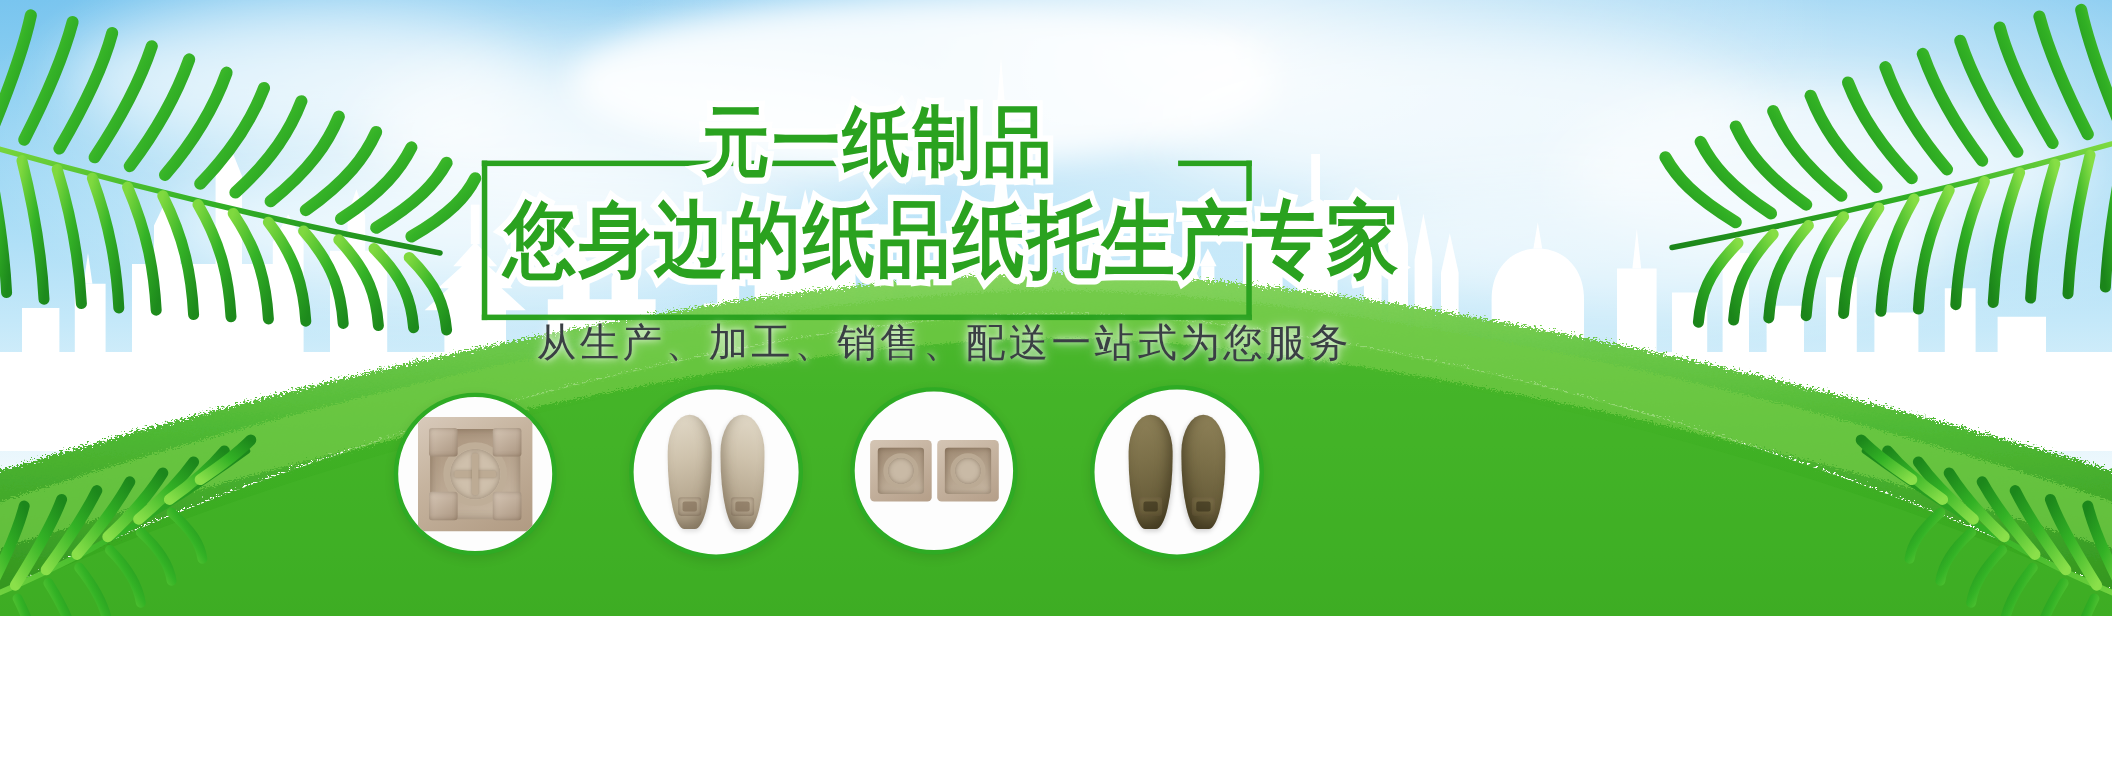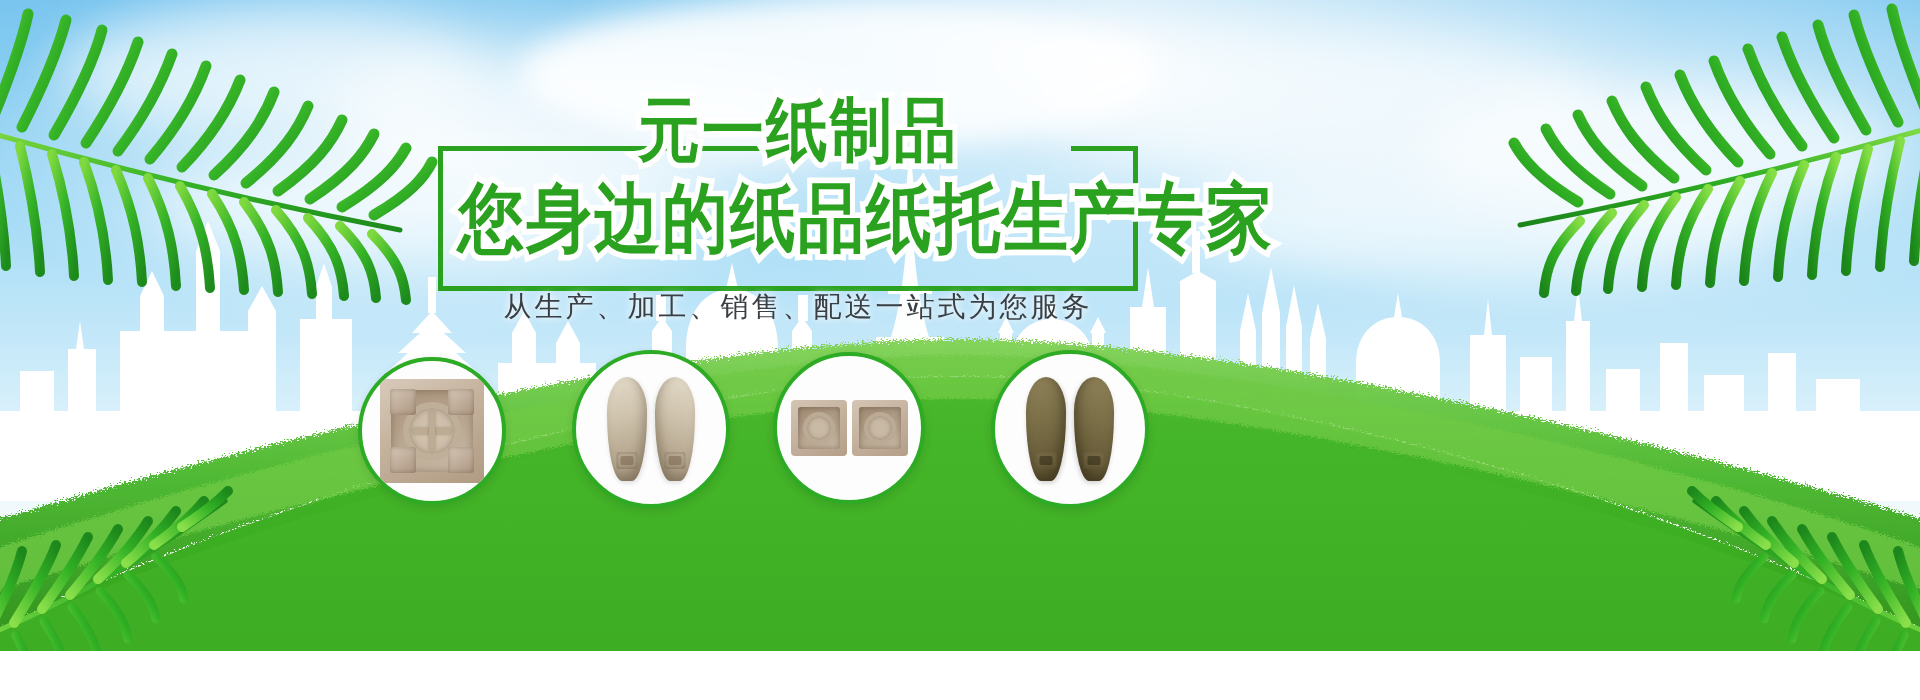--- a/index.html
+++ b/index.html
@@ -1,20 +1,20 @@
 <!DOCTYPE html>
 <html><head>
 <meta charset="utf-8">
 <style>
   * { margin:0; padding:0; box-sizing:border-box; }
   html,body { width:1920px; height:700px; overflow:hidden; }
   body { font-family:"Liberation Sans","DejaVu Sans",sans-serif; background:#fff; }
 
   #banner {
-    position:relative; width:1920px; height:651px; overflow:hidden;
+    position:relative; width:1920px; height:560px; overflow:hidden;
     background:
       radial-gradient(ellipse 900px 420px at 58% 8%, rgba(255,255,255,.95) 0%, rgba(255,255,255,0) 62%),
       radial-gradient(ellipse 700px 300px at 22% 22%, rgba(255,255,255,.78) 0%, rgba(255,255,255,0) 65%),
       radial-gradient(ellipse 760px 320px at 85% 18%, rgba(255,255,255,.70) 0%, rgba(255,255,255,0) 66%),
       linear-gradient(180deg,#79c5ef 0%, #8ed0f2 16%, #a7dcf6 34%, #c4e8f9 52%, #ddf2fb 66%, #eef8fd 76%, #ffffff 88%);
   }
 
   
   .cloud { position:absolute; background:rgba(255,255,255,.85); border-radius:50%; filter:blur(14px); pointer-events:none; }
   .cloud.soft { filter:blur(26px); background:rgba(255,255,255,.62); }
@@ -50,21 +50,21 @@
       0 0 1px #fff, 0 0 2px #fff, 0 0 3px #fff,
       0 0 6px rgba(255,255,255,.9);
     letter-spacing:2px;
   }
   #hl-line-1 { left:200px; top:8px;  font-size:62px; line-height:62px; transform:scaleY(1.12); transform-origin:left top; }
   #hl-line-2 { left:20px;  top:92px; font-size:66px; line-height:66px; transform:scaleY(1.14); transform-origin:left top; }
 
   #subtitle {
     position:absolute; left:488px; top:288px; width:620px;
     text-align:center; white-space:nowrap;
-    font-size:28px; color:#3a3f44; letter-spacing:3px;
+    font-size:36px; color:#3a3f44; letter-spacing:3px;
     font-family:"Liberation Sans","DejaVu Sans",sans-serif;
     text-shadow:0 0 6px rgba(255,255,255,.85), 0 0 12px rgba(255,255,255,.7);
   }
 
   
   .product-circle {
     position:absolute; border-radius:50%;
     border:4px solid #2eab24; background:#fdfdfd;
     overflow:hidden;
     box-shadow:0 3px 10px rgba(0,0,0,.10);

